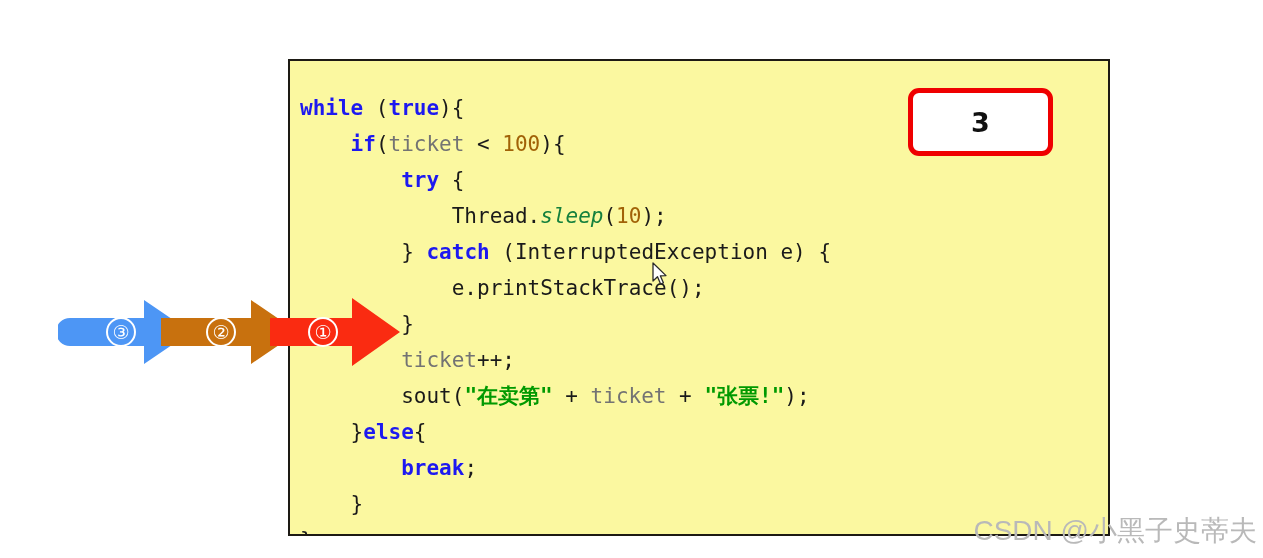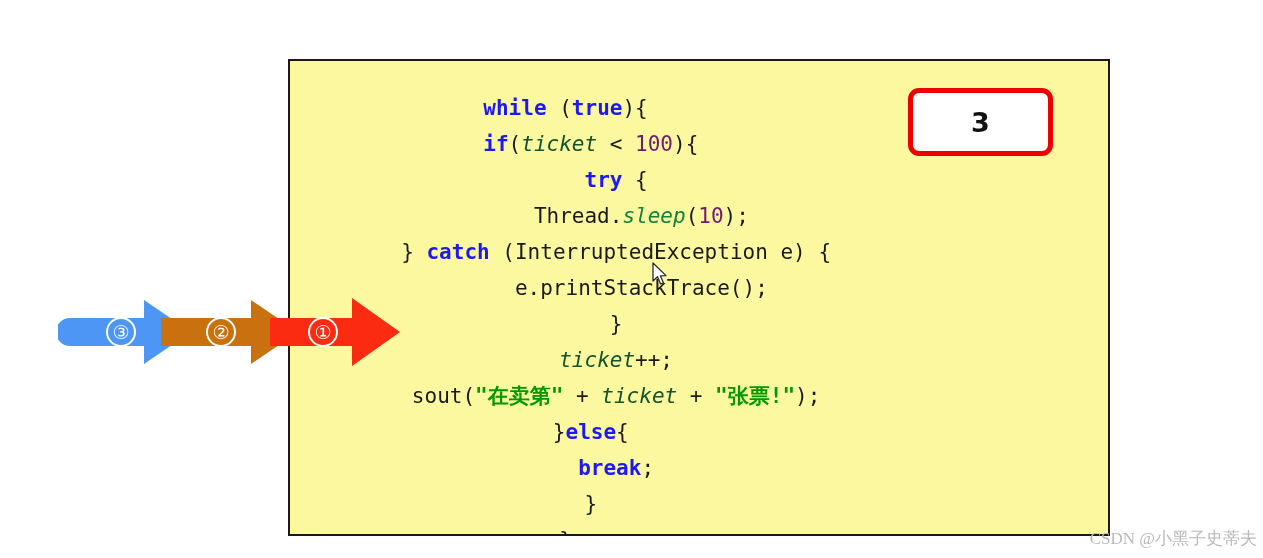--- a/index.html
+++ b/index.html
@@ -31,25 +31,25 @@
     position: absolute;
     left: 10px;
     top: 8px;
     font-family: "DejaVu Sans Mono", monospace;
     font-size: 21px;
     line-height: 36px;
     white-space: pre;
     color: #1a1a1a;
     letter-spacing: 0px;
   }
-  .ln { display: block; height: 36px; text-align: center; }
+  .ln { display: block; height: 36px; }
 
   .kw   { color: #1d19f0; font-weight: bold; }
-  .num  { color: #701a75; }
-  .var  { color: #14532d; font-style: italic; }
+  .num  { color: #a16207; }
+  .var  { color: #737373; }
   .str  { color: #009900; font-weight: bold; }
   .plain{ color: #1a1a1a; }
   .ital { color: #15803d; font-style: italic; }
 
   
   #step-box {
     position: absolute;
     left: 908px;
     top: 88px;
     width: 145px;
@@ -109,22 +109,22 @@
     width: 18px;
     height: 24px;
     z-index: 20;
   }
 
   
   #watermark {
     position: absolute;
     right: 6px;
     bottom: 8px;
-    font-family: Liberation Serif, serif;
-    font-size: 17px;
+    font-family: Liberation Sans, sans-serif;
+    font-size: 28px;
     color: #b9b9b9;
     white-space: nowrap;
     z-index: 5;
   }
 </style>
 </head>
 <body>
 
 <div id="code-panel" style="background: rgb(251, 248, 160); border-color: rgb(29, 26, 20);">
   <pre id="code-block"><span class="ln"><span class="kw">while</span><span class="plain"> (</span><span class="kw">true</span><span class="plain">){</span></span><span class="ln"><span class="plain">    </span><span class="kw">if</span><span class="plain">(</span><span class="var">ticket</span><span class="plain"> &lt; </span><span class="num">100</span><span class="plain">){</span></span><span class="ln"><span class="plain">        </span><span class="kw">try</span><span class="plain"> {</span></span><span class="ln"><span class="plain">            </span><span class="plain">Thread.</span><span class="ital">sleep</span><span class="plain">(</span><span class="num">10</span><span class="plain">);</span></span><span class="ln"><span class="plain">        </span><span class="plain">} </span><span class="kw">catch</span><span class="plain"> (InterruptedException e) {</span></span><span class="ln"><span class="plain">            </span><span class="plain">e.printStackTrace();</span></span><span class="ln"><span class="plain">        </span><span class="plain">}</span></span><span class="ln"><span class="plain">        </span><span class="var">ticket</span><span class="plain">++;</span></span><span class="ln"><span class="plain">        </span><span class="plain">sout(</span><span class="str">"在卖第"</span><span class="plain"> + </span><span class="var">ticket</span><span class="plain"> + </span><span class="str">"张票!"</span><span class="plain">);</span></span><span class="ln"><span class="plain">    </span><span class="plain">}</span><span class="kw">else</span><span class="plain">{</span></span><span class="ln"><span class="plain">        </span><span class="kw">break</span><span class="plain">;</span></span><span class="ln"><span class="plain">    </span><span class="plain">}</span></span><span class="ln"><span class="plain">}</span></span></pre>

